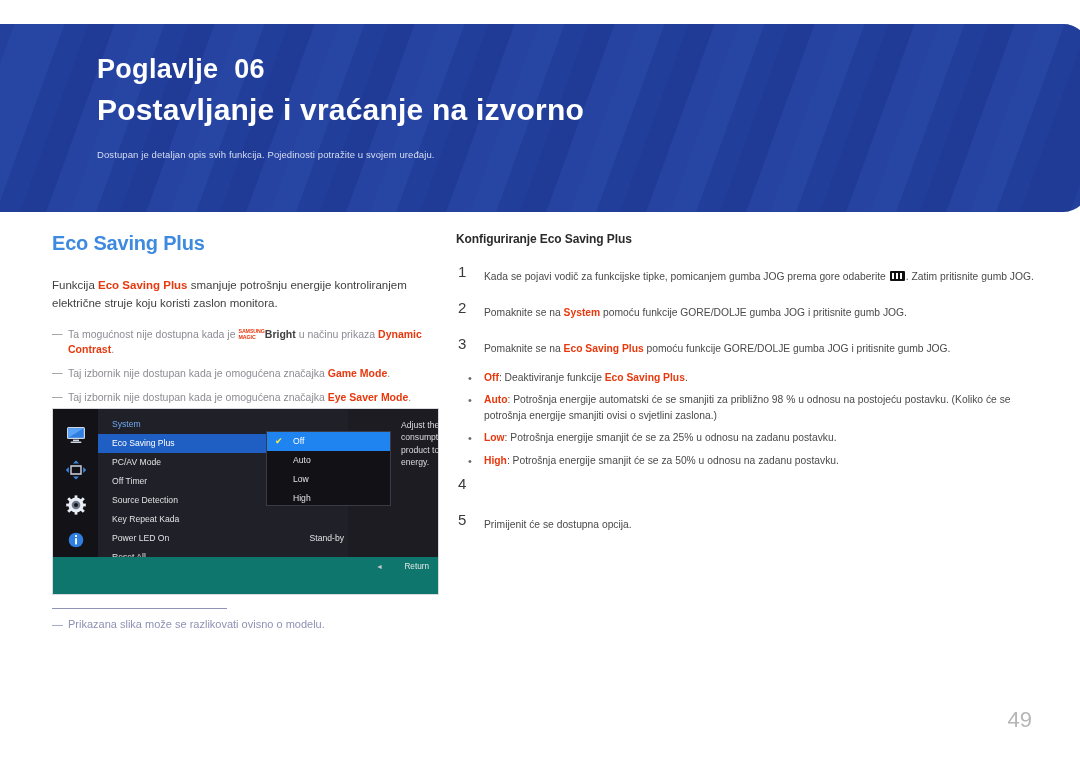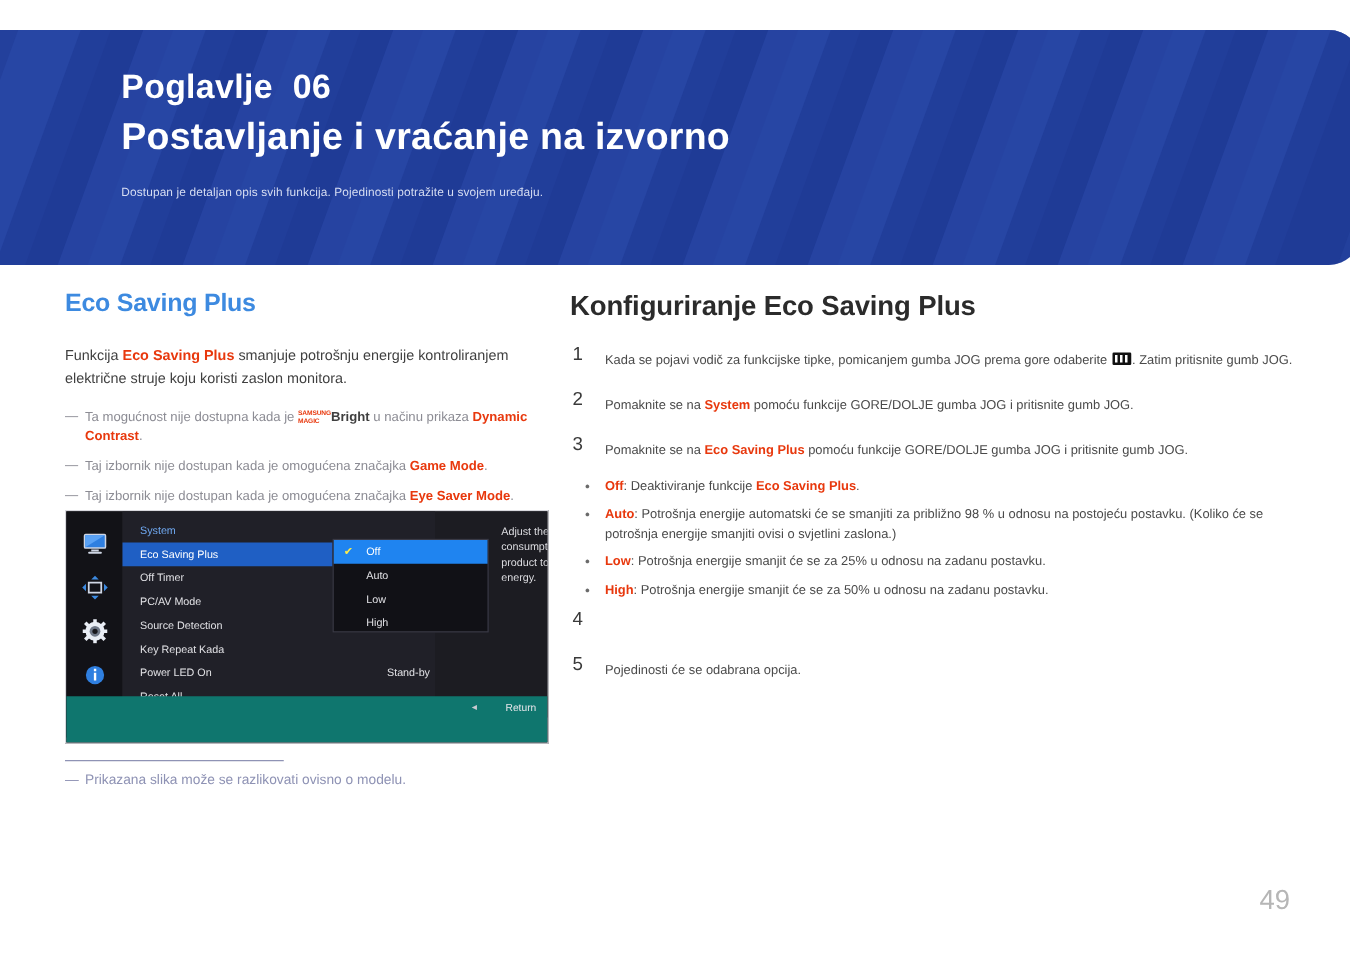--- a/index.html
+++ b/index.html
@@ -43,21 +43,21 @@
 
   
   .col-left{position:absolute;left:52px;top:232px;width:390px;}
   .col-right{position:absolute;left:456px;top:232px;width:580px;}
 
   .h2{
     color:#3d8ae0;font-size:20px;font-weight:bold;letter-spacing:-.2px;
     margin:0 0 22px 0;
   }
   .h2-dark{
-    color:#2b2b2b;font-size:22px;font-weight:bold;letter-spacing:-.1px;
+    color:#2b2b2b;font-size:12px;font-weight:bold;letter-spacing:-.1px;
     margin:0 0 20px 0;
   }
 
   .body-para{
     font-size:11.5px;line-height:1.55;color:#3f3f3f;margin:0 0 14px 0;
   }
   .rd{color:#e8380d;font-weight:bold;}
 
   .note{
     position:relative;font-size:10.5px;line-height:1.5;color:#8c8c94;
@@ -252,22 +252,22 @@
         <rect x="10.1" y="8.2" width="1.9" height="6.2" fill="#ffffff"></rect>
       </svg>
     </span>
   </div>
 
   <div class="osd-body">
     <div class="osd-menu">
       <div class="osd-sys">System</div>
       <div id="osdItems">
           <div class="osd-item sel"><span>Eco Saving Plus</span></div>
+          <div class="osd-item"><span>PC/AV Mode</span></div>
           <div class="osd-item"><span>Off Timer</span></div>
-          <div class="osd-item"><span>PC/AV Mode</span></div>
           <div class="osd-item"><span>Source Detection</span></div>
           <div class="osd-item"><span>Key Repeat Kada</span></div>
           <div class="osd-item"><span>Power LED On</span><span class="rightval">Stand-by</span></div>
           <div class="osd-item"><span>Reset All</span></div>
         </div>
     </div>
 
     <div class="osd-drop">
       <div id="osdOpts">
           <div class="osd-opt sel"><span class="chk">✔</span><span>Off</span></div>
@@ -323,17 +323,17 @@
       <span class="dot">•</span><span class="rd">High</span><span>: Potrošnja energije smanjit će se za 50% u odnosu na zadanu postavku.</span>
     </div>
   </div>
 
   <div class="step">
     <span class="n">4</span>
   </div>
 
   <div class="step">
     <span class="n">5</span>
-    <span class="tx">Pojedinosti će se odabrana opcija.</span>
+    <span class="tx">Primijenit će se dostupna opcija.</span>
   </div>
 </div>
 
 <div class="page-num">49</div>
 
 </body></html>

